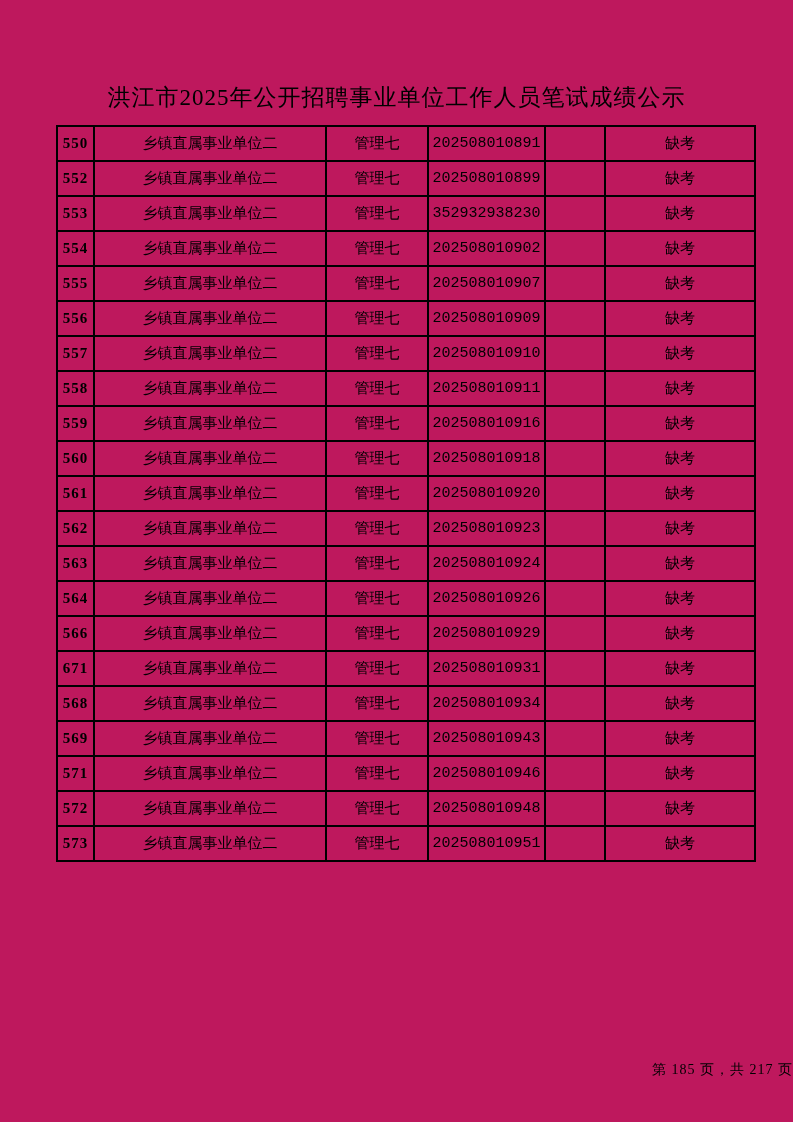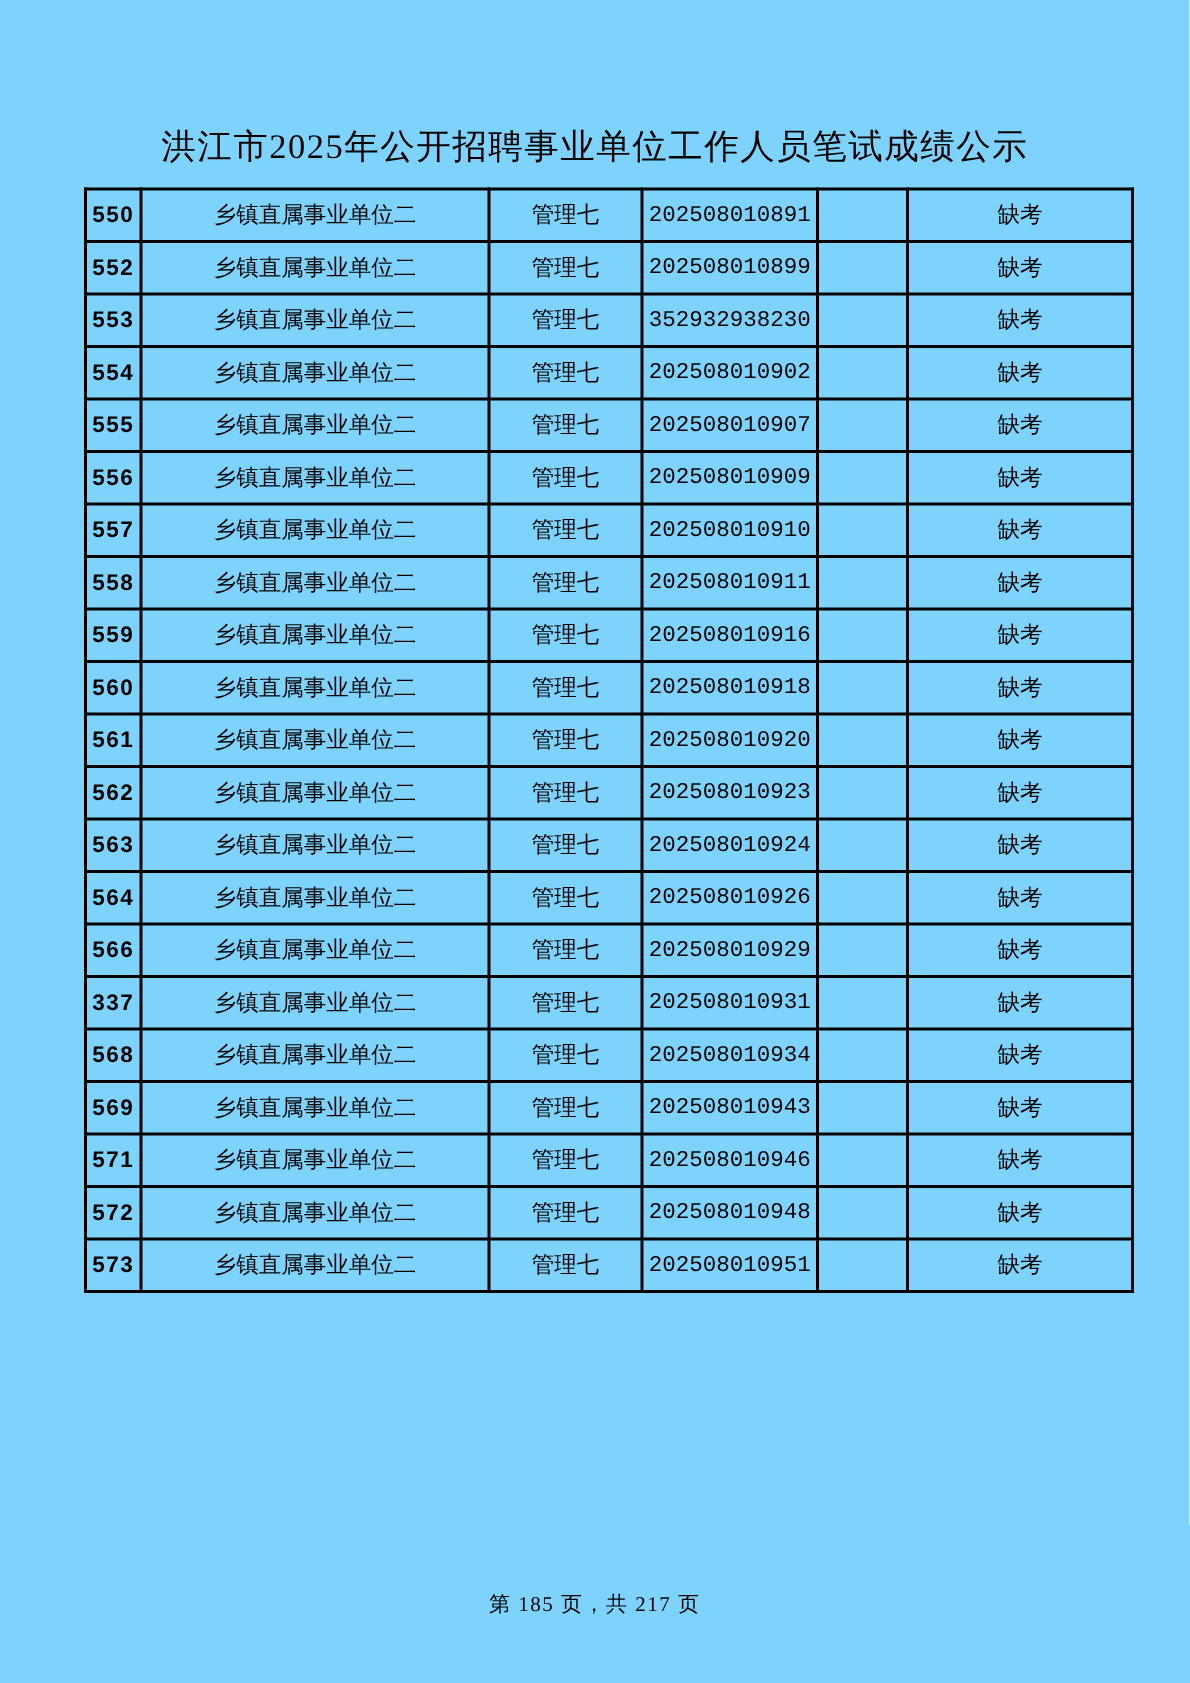--- a/index.html
+++ b/index.html
@@ -4,21 +4,21 @@
 <style>
   html, body {
     margin: 0;
     padding: 0;
     background: #ffffff;
   }
   .page {
     position: relative;
     width: 793px;
     height: 1122px;
-    background: #7dd3fc;
+    background: #be185d;
     color: #000000;
     font-family: "Liberation Serif", "DejaVu Serif", serif;
     overflow: hidden;
   }
   .doc-title {
     position: absolute;
     top: 82px;
     left: 0;
     width: 100%;
     text-align: center;
@@ -39,35 +39,35 @@
     border: 2px solid #000000;
     height: 33px;
     padding: 0 2px;
     text-align: center;
     vertical-align: middle;
     font-size: 15px;
     overflow: hidden;
     white-space: nowrap;
   }
   td.cell-no {
-    font-family: Liberation Sans, sans-serif;
+    font-family: Liberation Serif, serif;
     font-weight: bold;
     font-size: 17px;
     letter-spacing: 1px;
   }
   td.cell-id {
     font-family: Liberation Mono, monospace;
     font-size: 15px;
   }
   .page-footer {
     position: absolute;
     top: 1061px;
     left: 0;
     width: 100%;
-    text-align: center;
+    text-align: right;
     font-size: 14px;
     letter-spacing: 1px;
   }
 </style>
 </head>
 <body>
 
 <div class="page">
 
   <div class="doc-title">洪江市2025年公开招聘事业单位工作人员笔试成绩公示</div>
@@ -197,21 +197,21 @@
       </tr>
         <tr>
         <td class="cell-no">566</td>
         <td class="cell-unit">乡镇直属事业单位二</td>
         <td class="cell-pos">管理七</td>
         <td class="cell-id">202508010929</td>
         <td class="cell-score"></td>
         <td class="cell-remark">缺考</td>
       </tr>
         <tr>
-        <td class="cell-no">337</td>
+        <td class="cell-no">671</td>
         <td class="cell-unit">乡镇直属事业单位二</td>
         <td class="cell-pos">管理七</td>
         <td class="cell-id">202508010931</td>
         <td class="cell-score"></td>
         <td class="cell-remark">缺考</td>
       </tr>
         <tr>
         <td class="cell-no">568</td>
         <td class="cell-unit">乡镇直属事业单位二</td>
         <td class="cell-pos">管理七</td>

